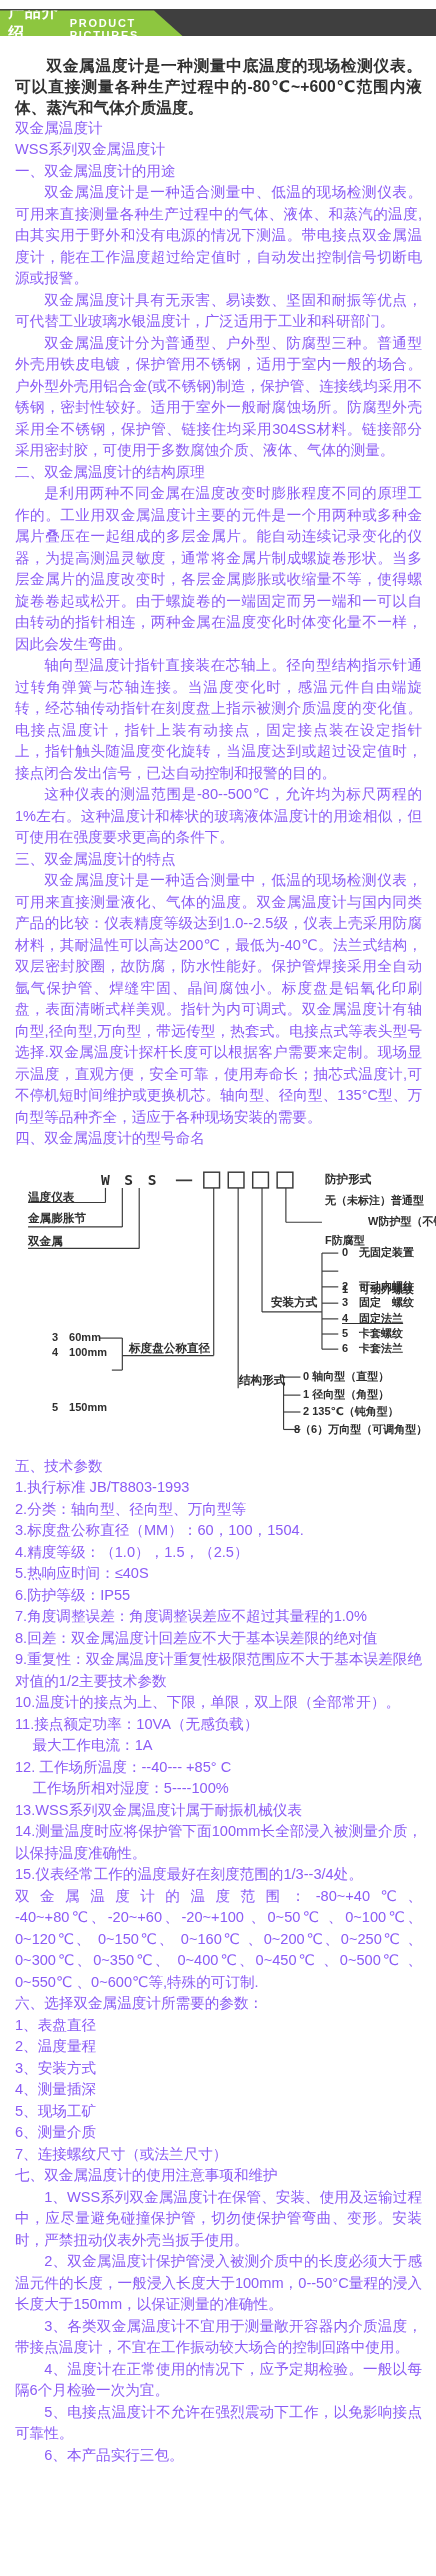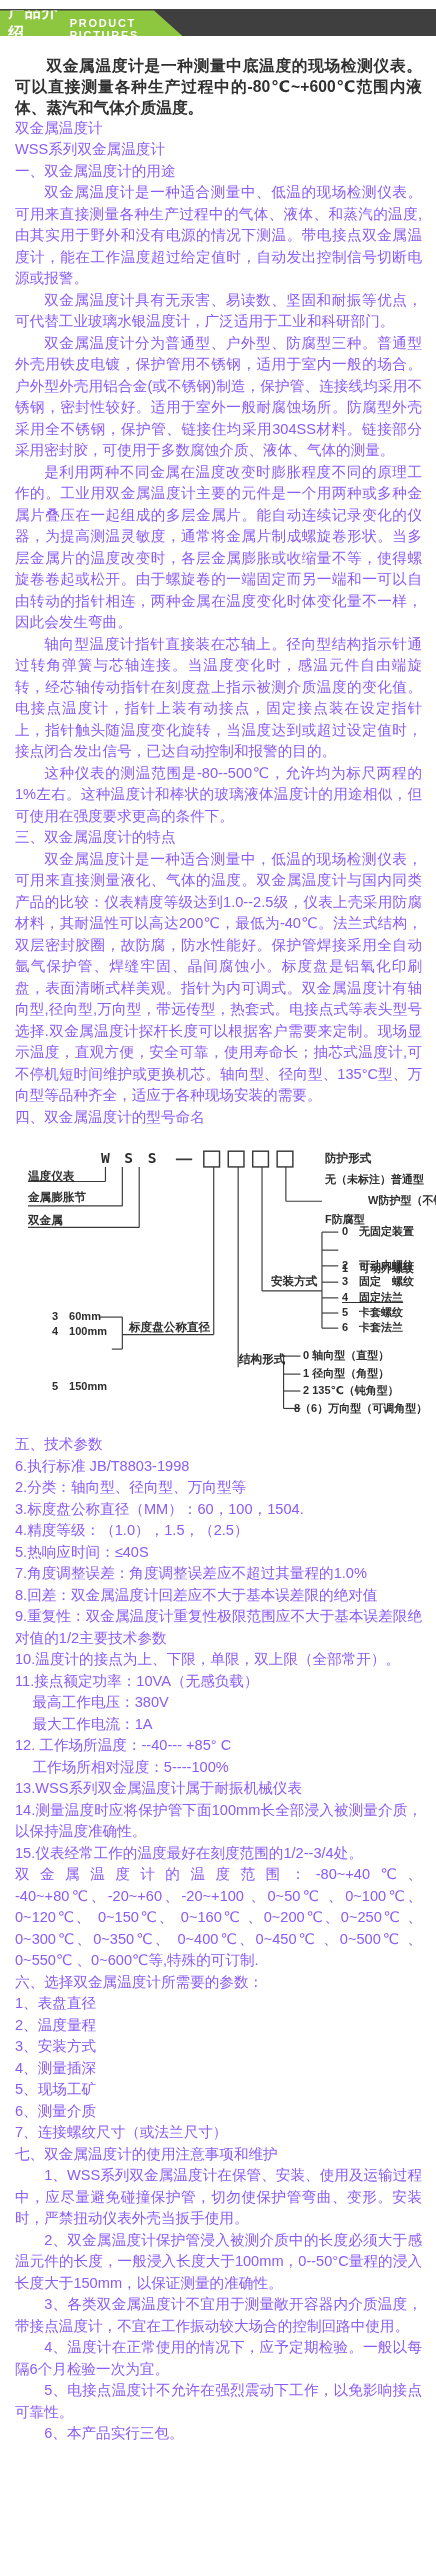--- a/index.html
+++ b/index.html
@@ -49,20 +49,21 @@
     <p class="intro">双金属温度计是一种测量中底温度的现场检测仪表。可以直接测量各种生产过程中的-80℃~+600℃范围内液体、蒸汽和气体介质温度。</p>
 
     <p class="gap-top">双金属温度计</p>
     <p>WSS系列双金属温度计</p>
 
     <p>一、双金属温度计的用途</p>
     <p class="indent">双金属温度计是一种适合测量中、低温的现场检测仪表。可用来直接测量各种生产过程中的气体、液体、和蒸汽的温度,由其实用于野外和没有电源的情况下测温。带电接点双金属温度计，能在工作温度超过给定值时，自动发出控制信号切断电源或报警。</p>
     <p class="indent">双金属温度计具有无汞害、易读数、坚固和耐振等优点，可代替工业玻璃水银温度计，广泛适用于工业和科研部门。</p>
     <p class="indent">双金属温度计分为普通型、户外型、防腐型三种。普通型外壳用铁皮电镀，保护管用不锈钢，适用于室内一般的场合。户外型外壳用铝合金(或不锈钢)制造，保护管、连接线均采用不锈钢，密封性较好。适用于室外一般耐腐蚀场所。防腐型外壳采用全不锈钢，保护管、链接住均采用304SS材料。链接部分采用密封胶，可使用于多数腐蚀介质、液体、气体的测量。</p>
 
+    <p>二、双金属温度计的结构原理</p>
     <p class="indent">是利用两种不同金属在温度改变时膨胀程度不同的原理工作的。工业用双金属温度计主要的元件是一个用两种或多种金属片叠压在一起组成的多层金属片。能自动连续记录变化的仪器，为提高测温灵敏度，通常将金属片制成螺旋卷形状。当多层金属片的温度改变时，各层金属膨胀或收缩量不等，使得螺旋卷卷起或松开。由于螺旋卷的一端固定而另一端和一可以自由转动的指针相连，两种金属在温度变化时体变化量不一样，因此会发生弯曲。</p>
     <p class="indent">轴向型温度计指针直接装在芯轴上。径向型结构指示针通过转角弹簧与芯轴连接。当温度变化时，感温元件自由端旋转，经芯轴传动指针在刻度盘上指示被测介质温度的变化值。电接点温度计，指针上装有动接点，固定接点装在设定指针上，指针触头随温度变化旋转，当温度达到或超过设定值时，接点闭合发出信号，已达自动控制和报警的目的。</p>
     <p class="indent">这种仪表的测温范围是-80--500℃，允许均为标尺两程的1%左右。这种温度计和棒状的玻璃液体温度计的用途相似，但可使用在强度要求更高的条件下。</p>
 
     <p>三、双金属温度计的特点</p>
     <p class="indent">双金属温度计是一种适合测量中，低温的现场检测仪表，可用来直接测量液化、气体的温度。双金属温度计与国内同类产品的比较：仪表精度等级达到1.0--2.5级，仪表上壳采用防腐材料，其耐温性可以高达200℃，最低为-40℃。法兰式结构，双层密封胶圈，故防腐，防水性能好。保护管焊接采用全自动氩气保护管、焊缝牢固、晶间腐蚀小。标度盘是铝氧化印刷盘，表面清晰式样美观。指针为内可调式。双金属温度计有轴向型,径向型,万向型，带远传型，热套式。电接点式等表头型号选择.双金属温度计探杆长度可以根据客户需要来定制。现场显示温度，直观方便，安全可靠，使用寿命长；抽芯式温度计,可不停机短时间维护或更换机芯。轴向型、径向型、135°C型、万向型等品种齐全，适应于各种现场安装的需要。</p>
 
     <p>四、双金属温度计的型号命名</p>
 
     <div class="diagram">
@@ -137,37 +138,37 @@
       <div class="dlbl" style="left:114px;top:189px;">标度盘公称直径</div>
 
       <div class="dlbl" style="left:224px;top:221px;">结构形式</div>
       <div class="ditem" style="left:288px;top:218px;">0 轴向型（直型）</div>
       <div class="ditem" style="left:288px;top:236px;">1 径向型（角型）</div>
       <div class="ditem" style="left:288px;top:253px;">2 135℃（钝角型）</div>
       <div class="ditem" style="left:279px;top:271px;">8（6）万向型（可调角型）</div>
     </div>
 
     <p>五、技术参数</p>
-    <p>6.执行标准 JB/T8803-1998</p>
+    <p>1.执行标准 JB/T8803-1993</p>
     <p>2.分类：轴向型、径向型、万向型等</p>
     <p>3.标度盘公称直径（MM）：60，100，1504.</p>
     <p>4.精度等级：（1.0），1.5，（2.5）</p>
     <p>5.热响应时间：≤40S</p>
+    <p>6.防护等级：IP55</p>
     <p>7.角度调整误差：角度调整误差应不超过其量程的1.0%</p>
     <p>8.回差：双金属温度计回差应不大于基本误差限的绝对值</p>
     <p>9.重复性：双金属温度计重复性极限范围应不大于基本误差限绝对值的1/2主要技术参数</p>
     <p>10.温度计的接点为上、下限，单限，双上限（全部常开）。</p>
     <p>11.接点额定功率：10VA（无感负载）</p>
-    <p class="sub">最高工作电压：380V</p>
     <p class="sub">最大工作电流：1A</p>
     <p>12. 工作场所温度：--40--- +85° C</p>
     <p class="sub">工作场所相对湿度：5----100%</p>
     <p>13.WSS系列双金属温度计属于耐振机械仪表</p>
     <p>14.测量温度时应将保护管下面100mm长全部浸入被测量介质，以保持温度准确性。</p>
-    <p>15.仪表经常工作的温度最好在刻度范围的1/2--3/4处。</p>
+    <p>15.仪表经常工作的温度最好在刻度范围的1/3--3/4处。</p>
     <p>双金属温度计的温度范围：-80~+40℃、 -40~+80℃、-20~+60、-20~+100 、0~50℃ 、0~100℃、0~120℃、 0~150℃、 0~160℃ 、0~200℃、0~250℃ 、0~300℃、0~350℃、 0~400℃、0~450℃ 、0~500℃ 、0~550℃ 、0~600℃等,特殊的可订制.</p>
 
     <p>六、选择双金属温度计所需要的参数：</p>
     <p>1、表盘直径</p>
     <p>2、温度量程</p>
     <p>3、安装方式</p>
     <p>4、测量插深</p>
     <p>5、现场工矿</p>
     <p>6、测量介质</p>
     <p>7、连接螺纹尺寸（或法兰尺寸）</p>

